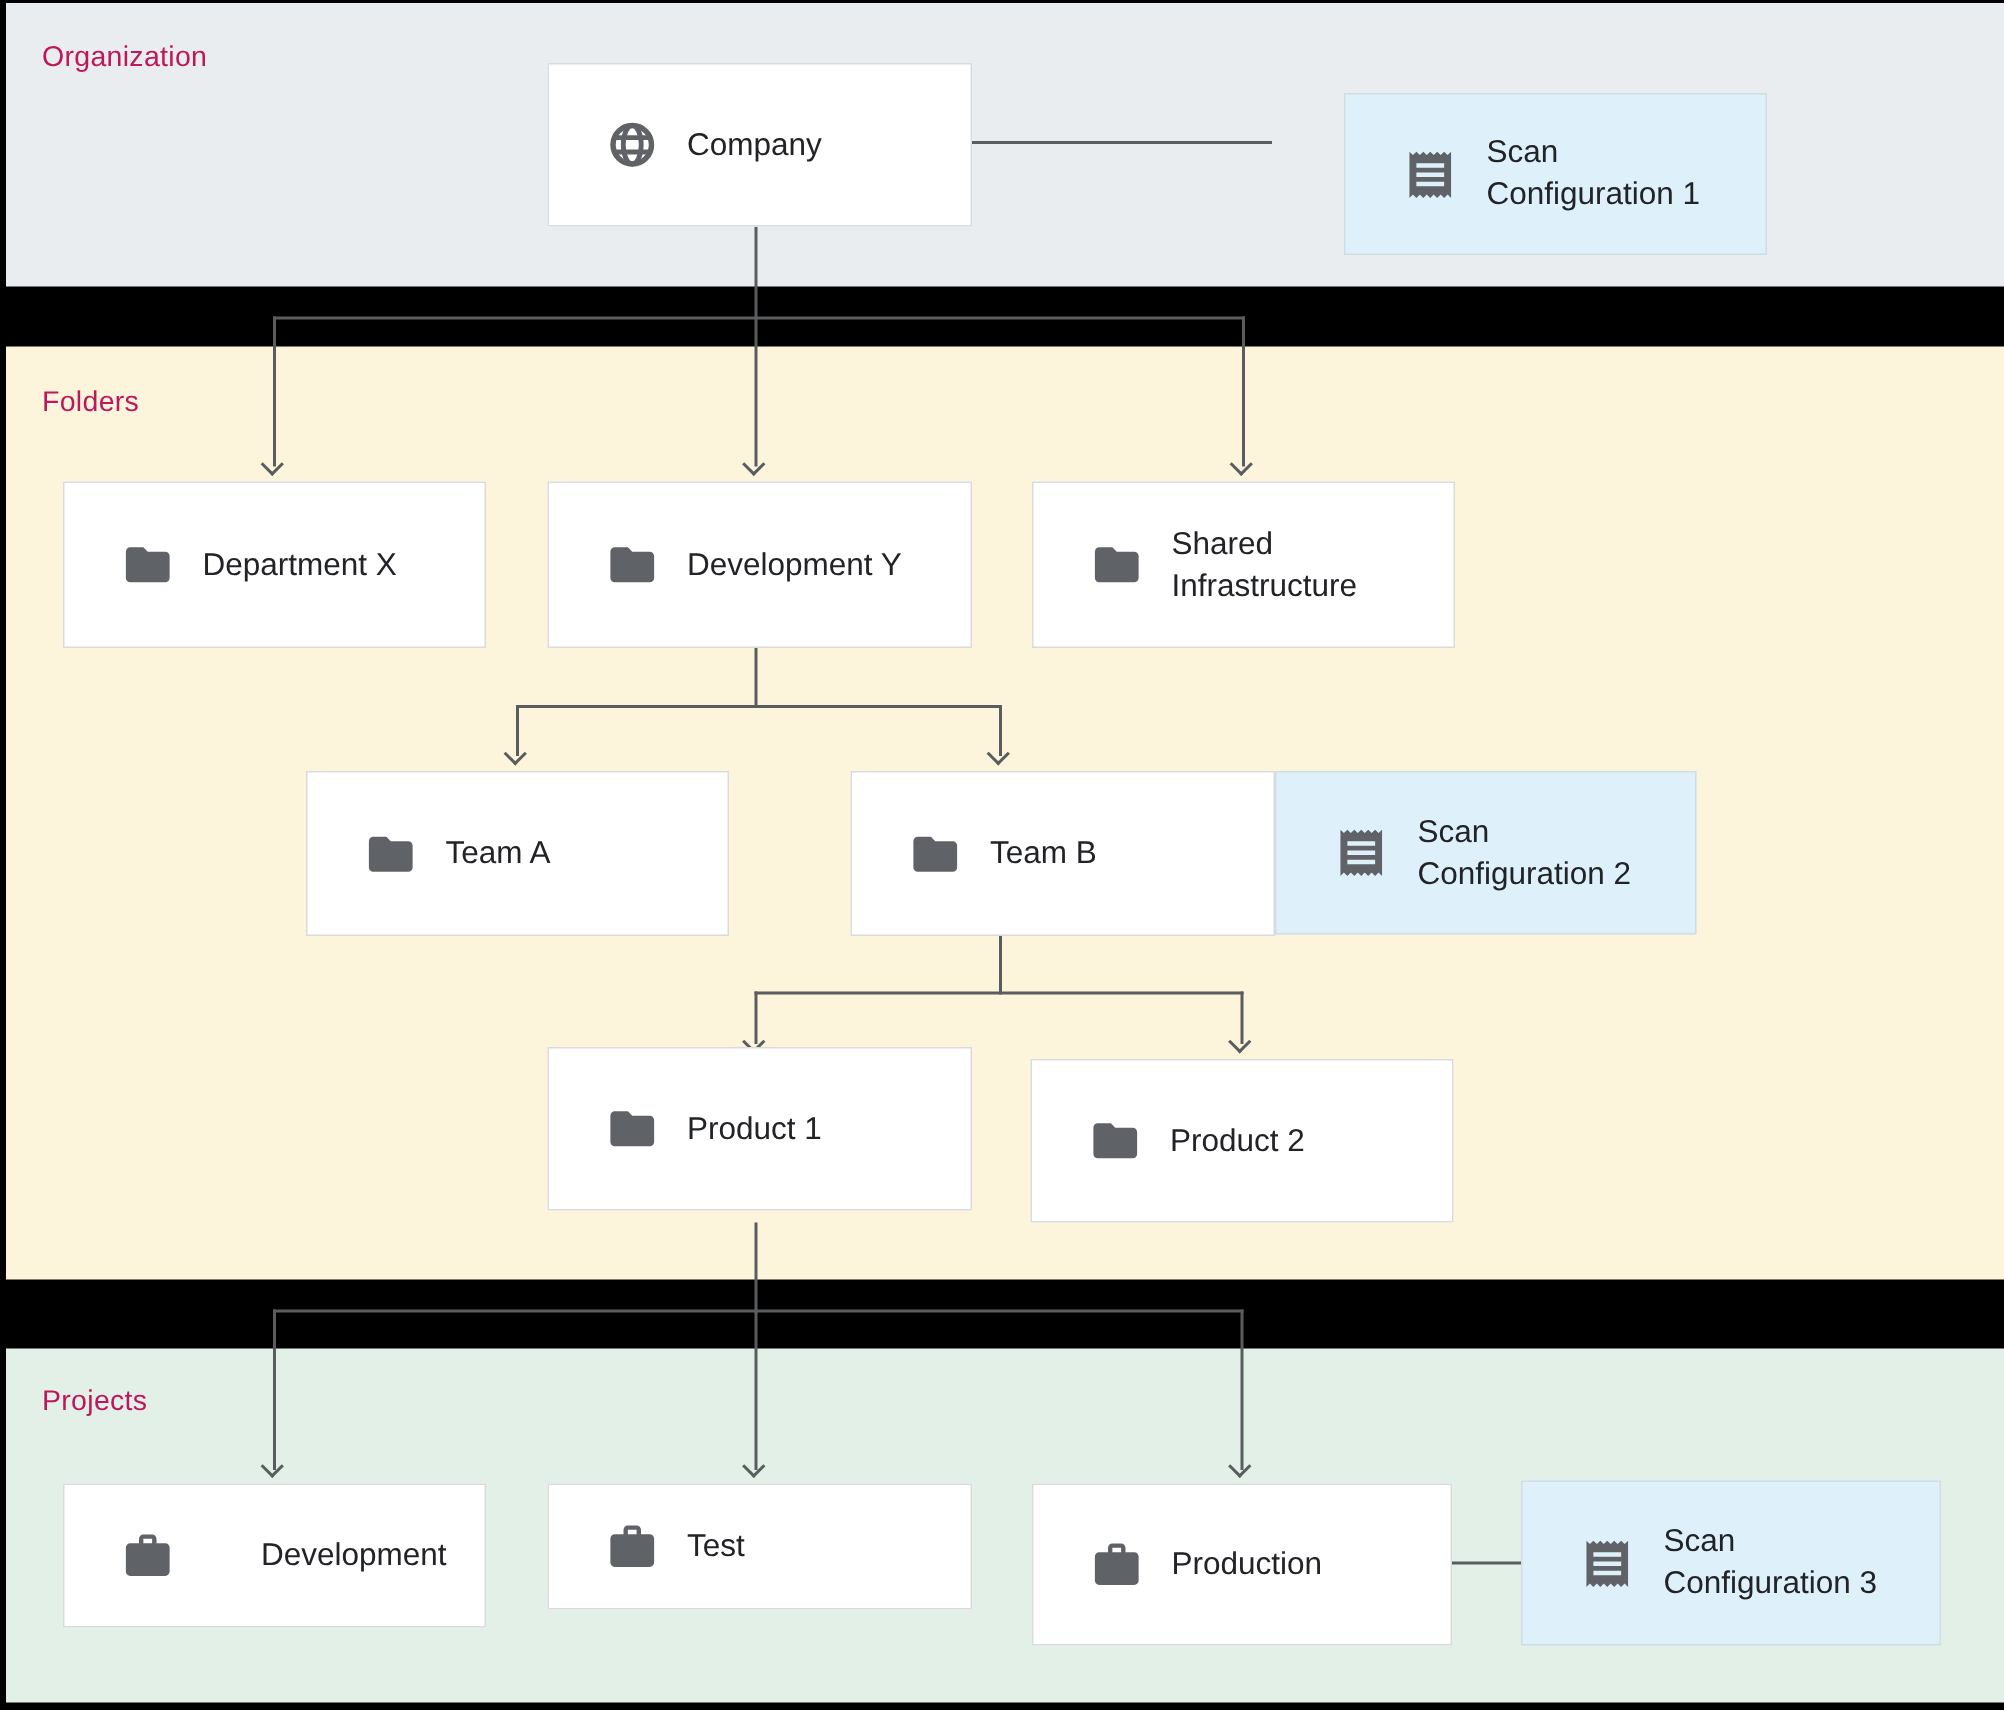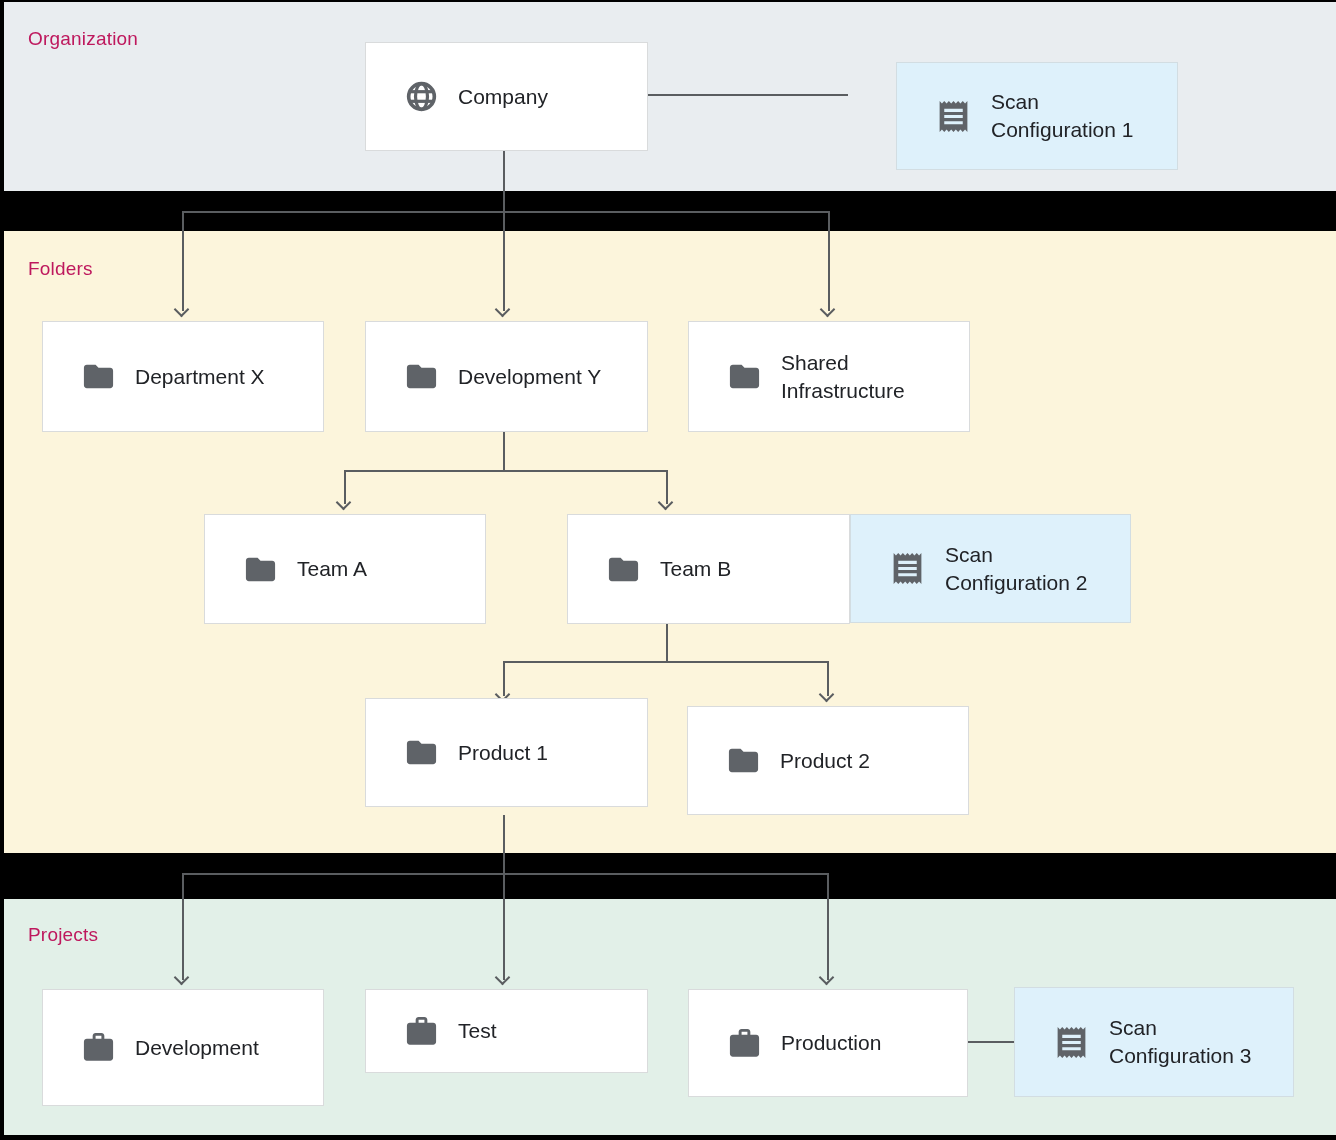--- a/index.html
+++ b/index.html
@@ -178,21 +178,21 @@
 
   <div class="node" style="left:687px;top:706px;width:282px;height:109px;text-align:center;">
     <span class="icon">
       <svg width="35" height="35" viewBox="0 0 24 24" fill="#5f6368">
         <path d="M10 4H4c-1.1 0-2 .9-2 2v12c0 1.1.9 2 2 2h16c1.1 0 2-.9 2-2V8c0-1.1-.9-2-2-2h-8l-2-2z"></path>
       </svg>
     </span>
     <span class="node-label">Product 2</span>
   </div>
 
-  <div class="node" style="left:42px;top:989px;width:282px;height:117px;">
+  <div class="node" style="left:42px;top:989px;width:282px;height:96px;gap:39px;">
     <span class="icon">
       <svg width="35" height="35" viewBox="0 0 24 24" fill="#5f6368">
         <path d="M20 6h-4V4c0-1.11-.89-2-2-2h-4c-1.11 0-2 .89-2 2v2H4c-1.11 0-2 .89-2 2v11c0 1.11.89 2 2 2h16c1.11 0 2-.89 2-2V8c0-1.11-.89-2-2-2zm-6 0h-4V4h4v2z"></path>
       </svg>
     </span>
     <span class="node-label">Development</span>
   </div>
 
   <div class="node" style="left:365px;top:989px;width:283px;height:84px;">
     <span class="icon">

